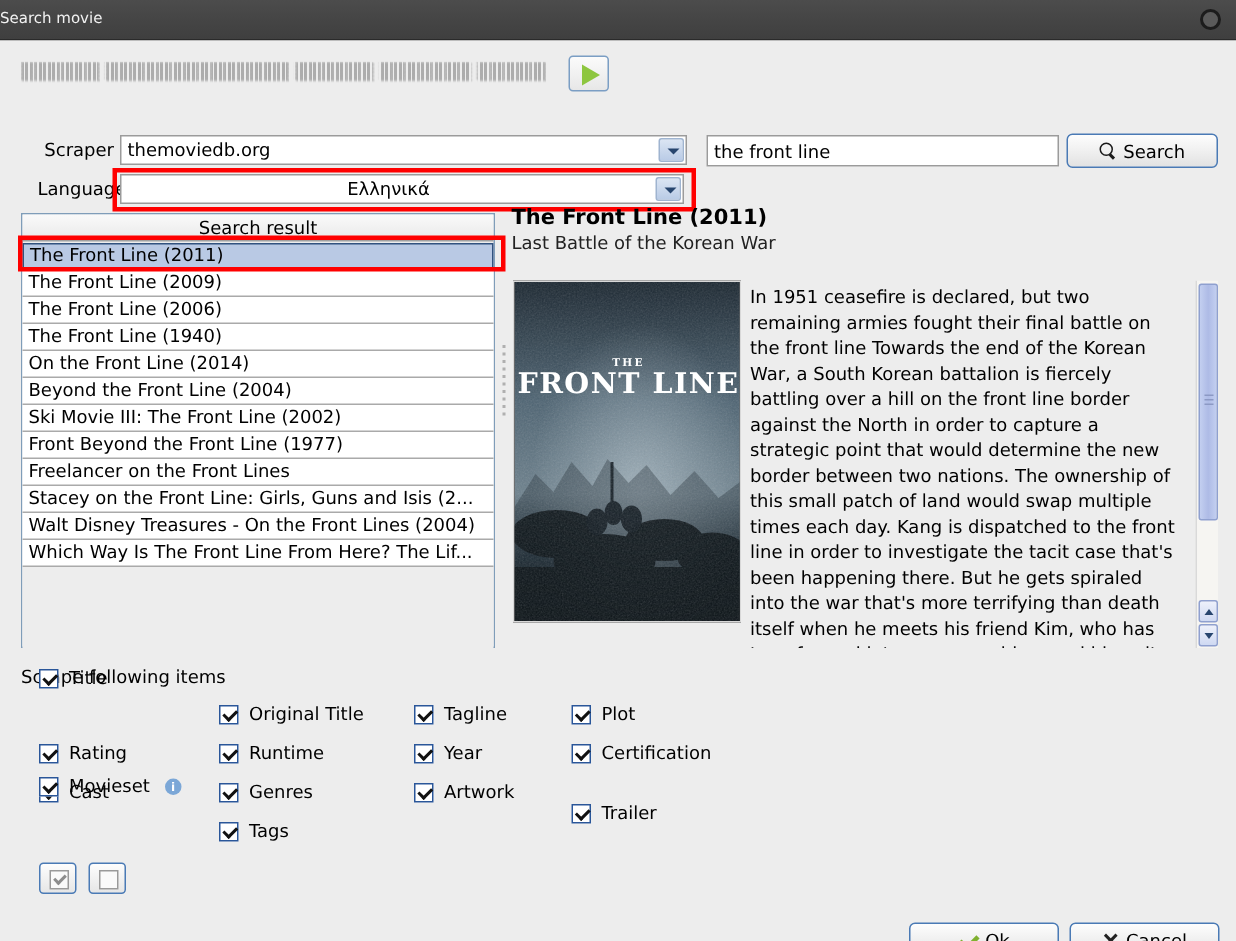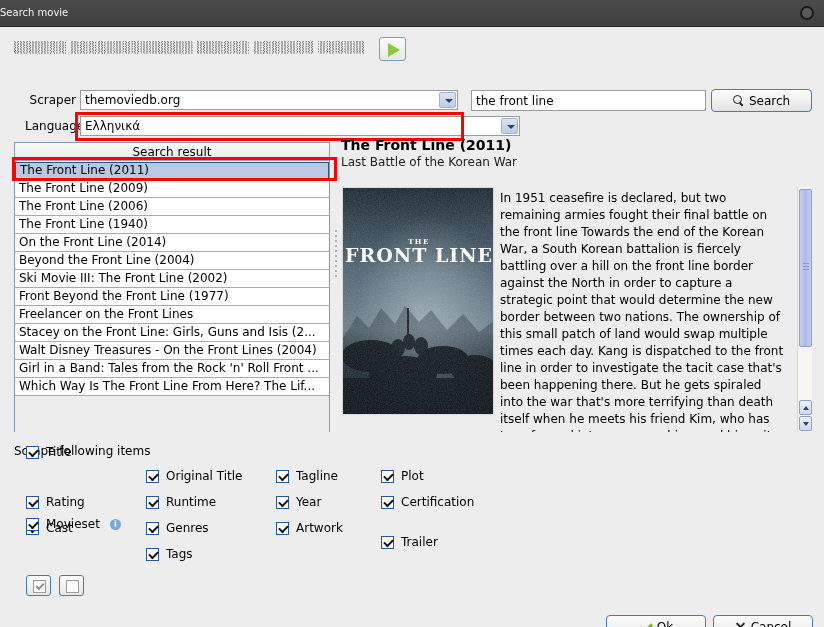--- a/index.html
+++ b/index.html
@@ -95,21 +95,21 @@
     border: 1px solid #9fb4d0; border-radius: 2px;
   }
   .combo .arrowbox::after {
     content: ""; position: absolute; left: 5px; top: 6px;
     width: 0; height: 0;
     border-left: 4px solid transparent;
     border-right: 4px solid transparent;
     border-top: 4px solid #27456e;
   }
   #scraper-combo { left: 80px; top: 63px; width: 378px; }
-  #language-combo { left: 80px; top: 89px; width: 440px; }
+  #language-combo { left: 80px; top: 89px; width: 376px; text-align: center; }
 
   .hl-red {
     position: absolute;
     border: 3px solid #ff0000;
     pointer-events: none;
   }
   #hl-language { left: 75px; top: 85px; width: 389px; height: 29px; }
   #hl-result   { left: 12px; top: 130px; width: 325px; height: 24px; }
 
   .search-input {
@@ -356,21 +356,20 @@
         <div class="row">The Front Line (2009)</div>
         <div class="row">The Front Line (2006)</div>
         <div class="row">The Front Line (1940)</div>
         <div class="row">On the Front Line (2014)</div>
         <div class="row">Beyond the Front Line (2004)</div>
         <div class="row">Ski Movie III: The Front Line (2002)</div>
         <div class="row">Front Beyond the Front Line (1977)</div>
         <div class="row">Freelancer on the Front Lines</div>
         <div class="row">Stacey on the Front Line: Girls, Guns and Isis (2...</div>
         <div class="row">Walt Disney Treasures - On the Front Lines (2004)</div>
-        <div class="row">Girl in a Band: Tales from the Rock 'n' Roll Front ...</div>
         <div class="row">Which Way Is The Front Line From Here? The Lif...</div>
         <div class="list-blank"></div>
       </div>
   </div>
   <div class="hl-red" id="hl-result"></div>
 
   <div class="splitter">
     <i></i>
       <i></i>
       <i></i>

